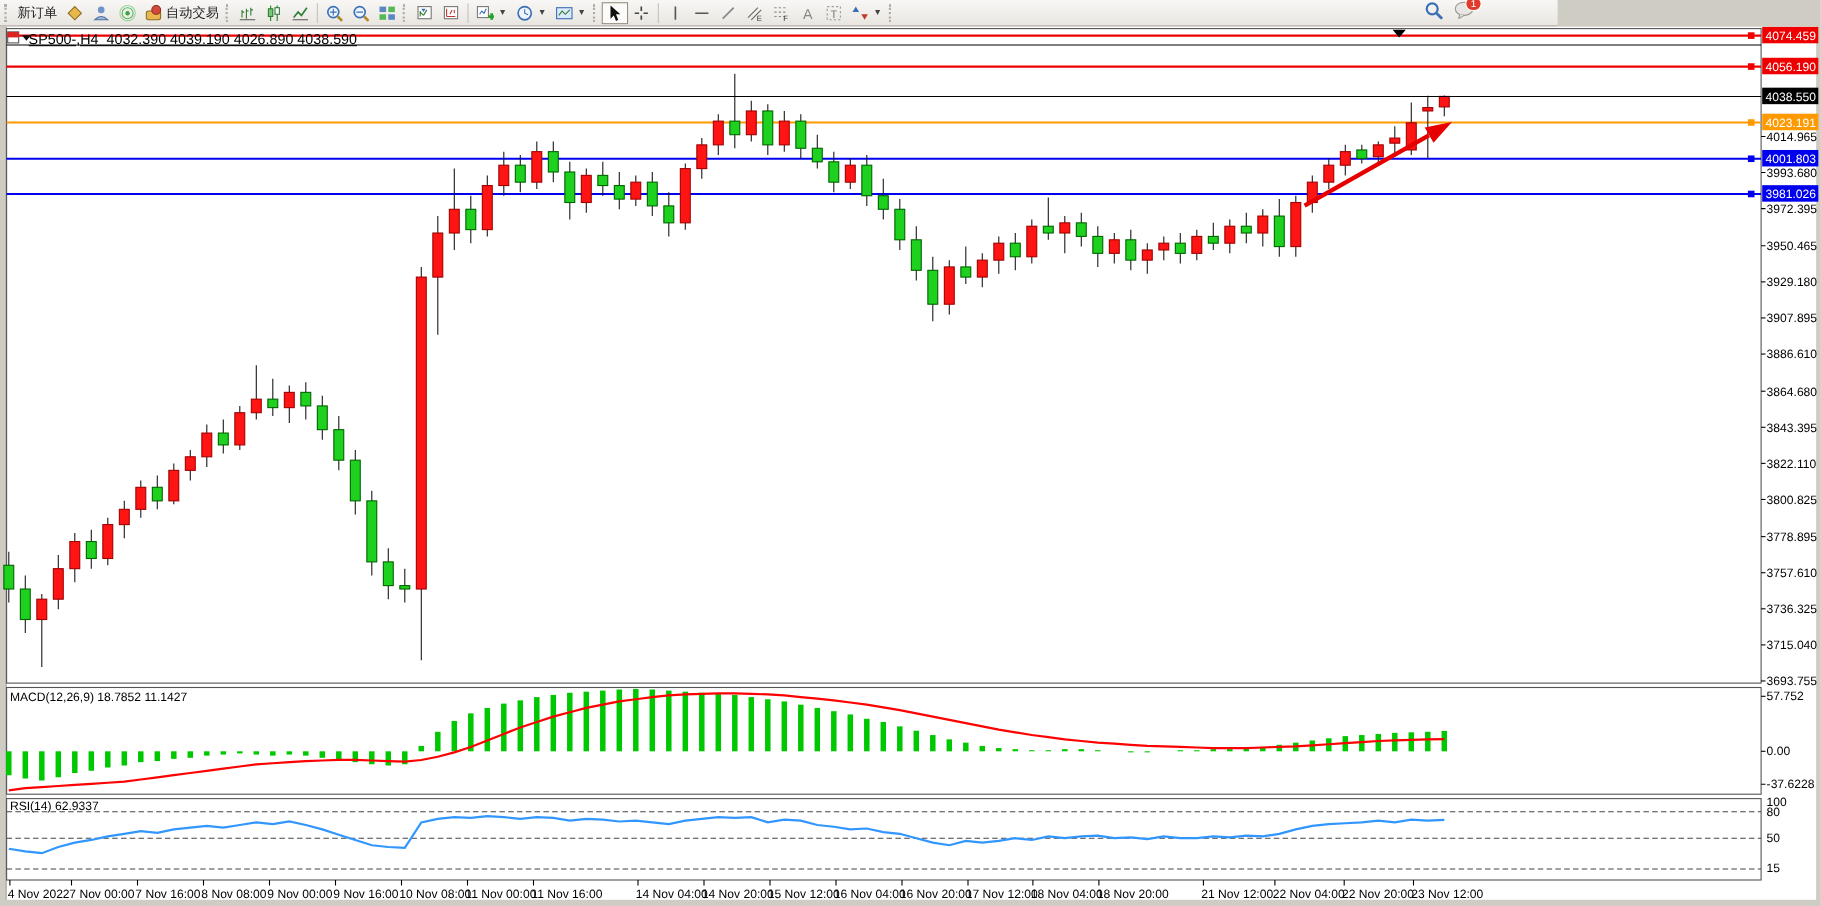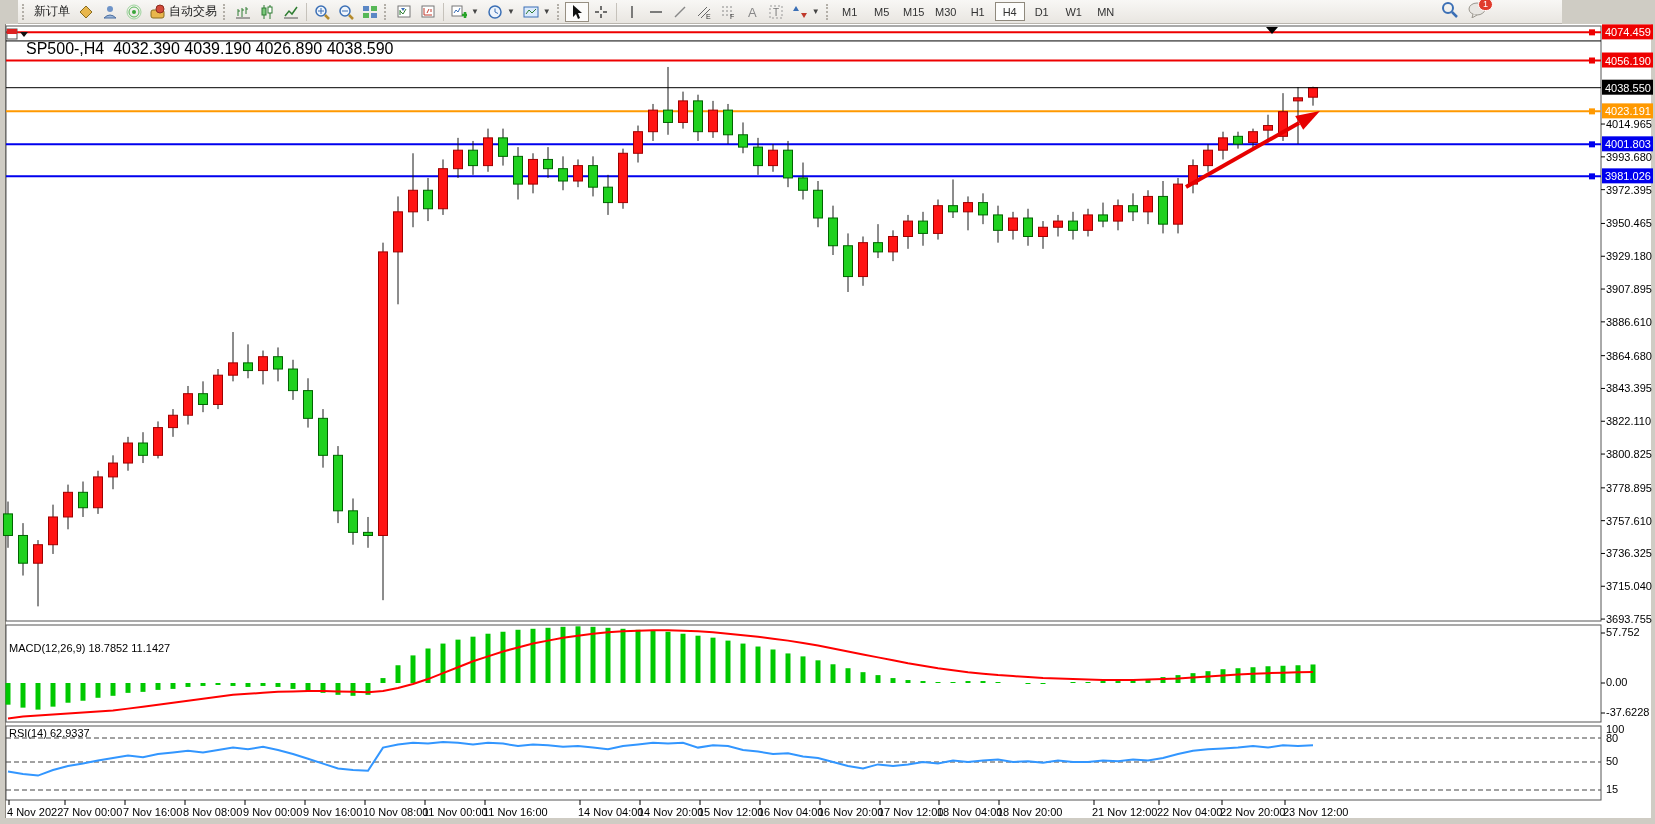--- a/index.html
+++ b/index.html
@@ -1,41 +1,41 @@
 <!DOCTYPE html>
 <html><head>
 <meta charset="utf-8">
 <style>
   * { margin:0; padding:0; box-sizing:border-box; }
   html,body { width:1655px; height:824px; overflow:hidden; background:#cfccc4;
               font-family:"Liberation Sans", sans-serif; }
   
-  .toolbar { position:absolute; left:0; top:0; width:1544px; height:24px;
+  .toolbar { position:absolute; left:0; top:0; width:1416px; height:24px;
     background:linear-gradient(#f8f7f5,#e9e6e1); border-bottom:1px solid #b9b5ae;
-    display:flex; align-items:center; padding:0 2px;margin-left:18px; }
+    display:flex; align-items:center; padding:0 2px; }
   .grip { width:4px; height:16px; border-left:2px dotted #b3afa8; margin:0 4px 0 2px; }
   .vsep { width:1px; height:18px; background:#c6c2bb; margin:0 3px; }
   .tbtn { height:20px; min-width:22px; display:flex; align-items:center; justify-content:center;
     gap:3px; border:1px solid transparent; background:transparent; padding:0 3px;
     font:12px "Liberation Sans", sans-serif; color:#222; cursor:default; }
   .tbtn.pressed { border:1px solid #978f82; background:#fcfbfa; }
   .tf { height:19px; min-width:30px; border:1px solid transparent; background:transparent;
     font:11px "Liberation Sans", sans-serif; color:#333; margin:0 1px; }
   .tf.active { border:1px solid #8f897d; background:#fdfdfc; }
   .caret { font-size:8px; color:#444; margin-left:1px; }
   .right-tools { margin-left:auto; margin-right:74px; display:flex; align-items:center; gap:10px; }
   .chat-wrap { position:relative; }
   .badge { position:absolute; top:-4px; right:-7px; background:#e03c2d; color:#fff;
     border-radius:8px; font-size:9px; line-height:11px; padding:0 4px; border:1px solid #fff; }
   
   #chart-svg { position:absolute; left:0; top:24px; }
   .overlay-label { position:absolute; font:11px "Liberation Sans", sans-serif; color:#000;
     white-space:pre; z-index:5; }
-  #chart-title { left:26px; top:40px; font-size:16px; }
-  #macd-label { left:9px; top:628px;margin-top:14px; }
+  #chart-title { left:26px; top:28px; font-size:13px;text-decoration:underline; }
+  #macd-label { left:9px; top:628px; }
   #rsi-label { left:9px; top:727px; }
   svg text { font-family:"Liberation Sans", sans-serif; }
 </style>
 </head>
 <body>
 
 <div class="toolbar">
   <div class="grip"></div>
   <button class="tbtn">新订单</button>
   <button class="tbtn">
@@ -194,21 +194,20 @@
       </svg>
   </button>
   <button class="tbtn">
     <svg width="16" height="16">
         <polygon points="4,2 7,7 1,7" fill="#3b6fb5"></polygon>
         <polygon points="12,14 15,9 9,9" fill="#c0392b"></polygon>
       </svg>
     <span class="caret">▼</span>
   </button>
   <div class="grip"></div>
-  <div id="tf-bar"><button class="tf">M1</button><button class="tf">M5</button><button class="tf">M15</button><button class="tf">M30</button><button class="tf">H1</button><button class="tf active">H4</button><button class="tf">D1</button><button class="tf">W1</button><button class="tf">MN</button></div>
   <div class="right-tools">
     <span>
       <svg width="17" height="17">
           <circle cx="7" cy="7" r="5" fill="none" stroke="#3b6fb5" stroke-width="2"></circle>
           <path d="M11,11 L16,16" stroke="#3b6fb5" stroke-width="2.5"></path>
         </svg>
     </span>
     <span class="chat-wrap">
       <svg width="18" height="16">
           <ellipse cx="9" cy="7" rx="8" ry="6" fill="#e8e6e2" stroke="#9a968e"></ellipse>

